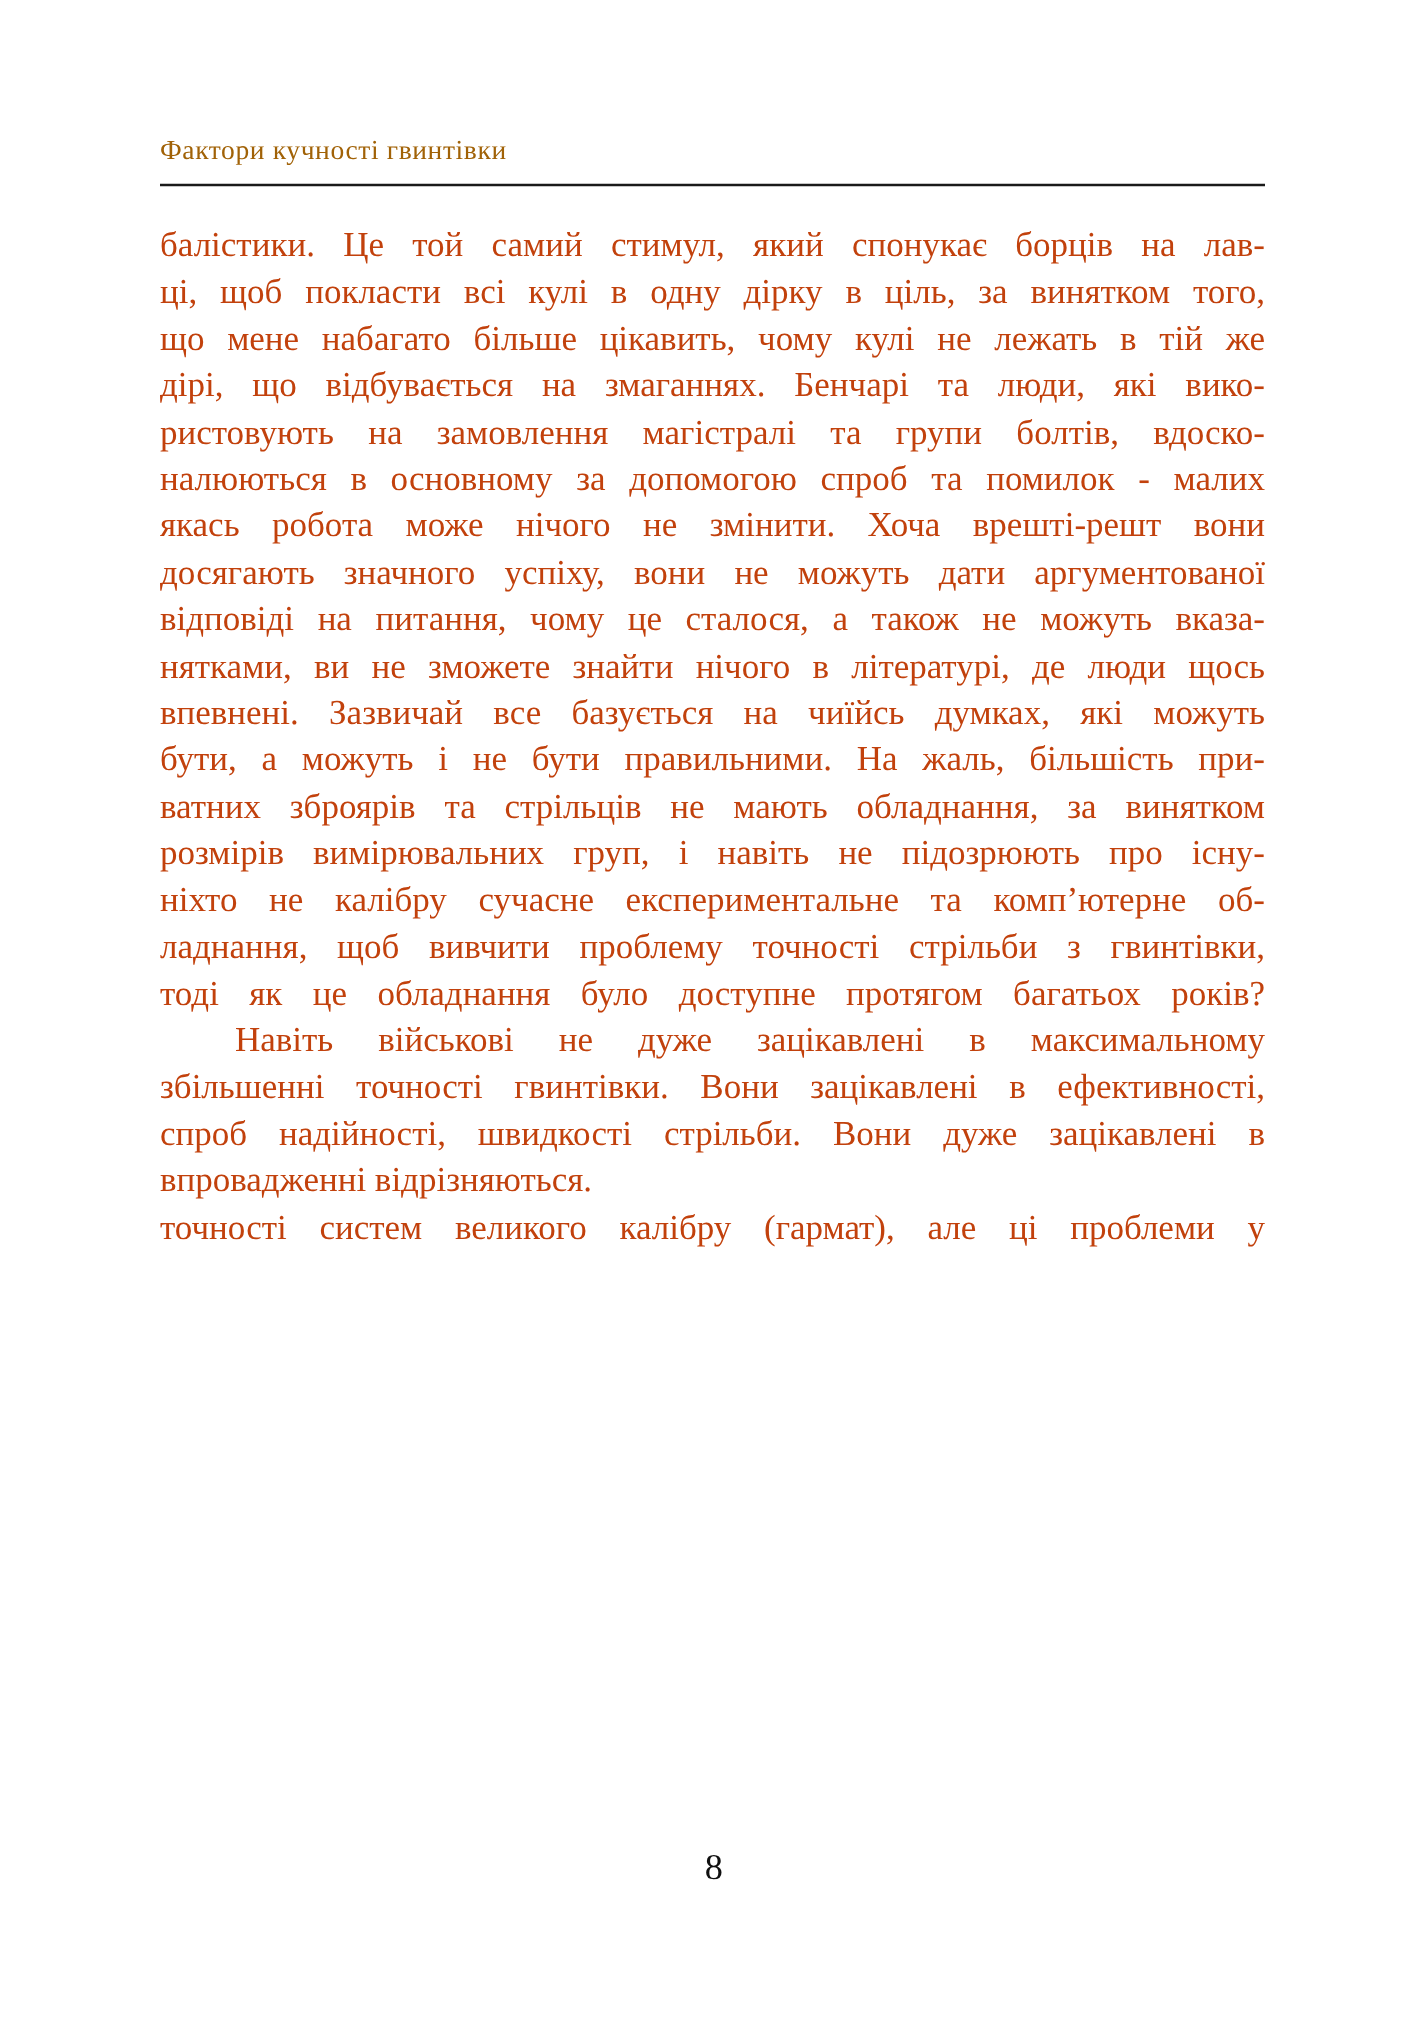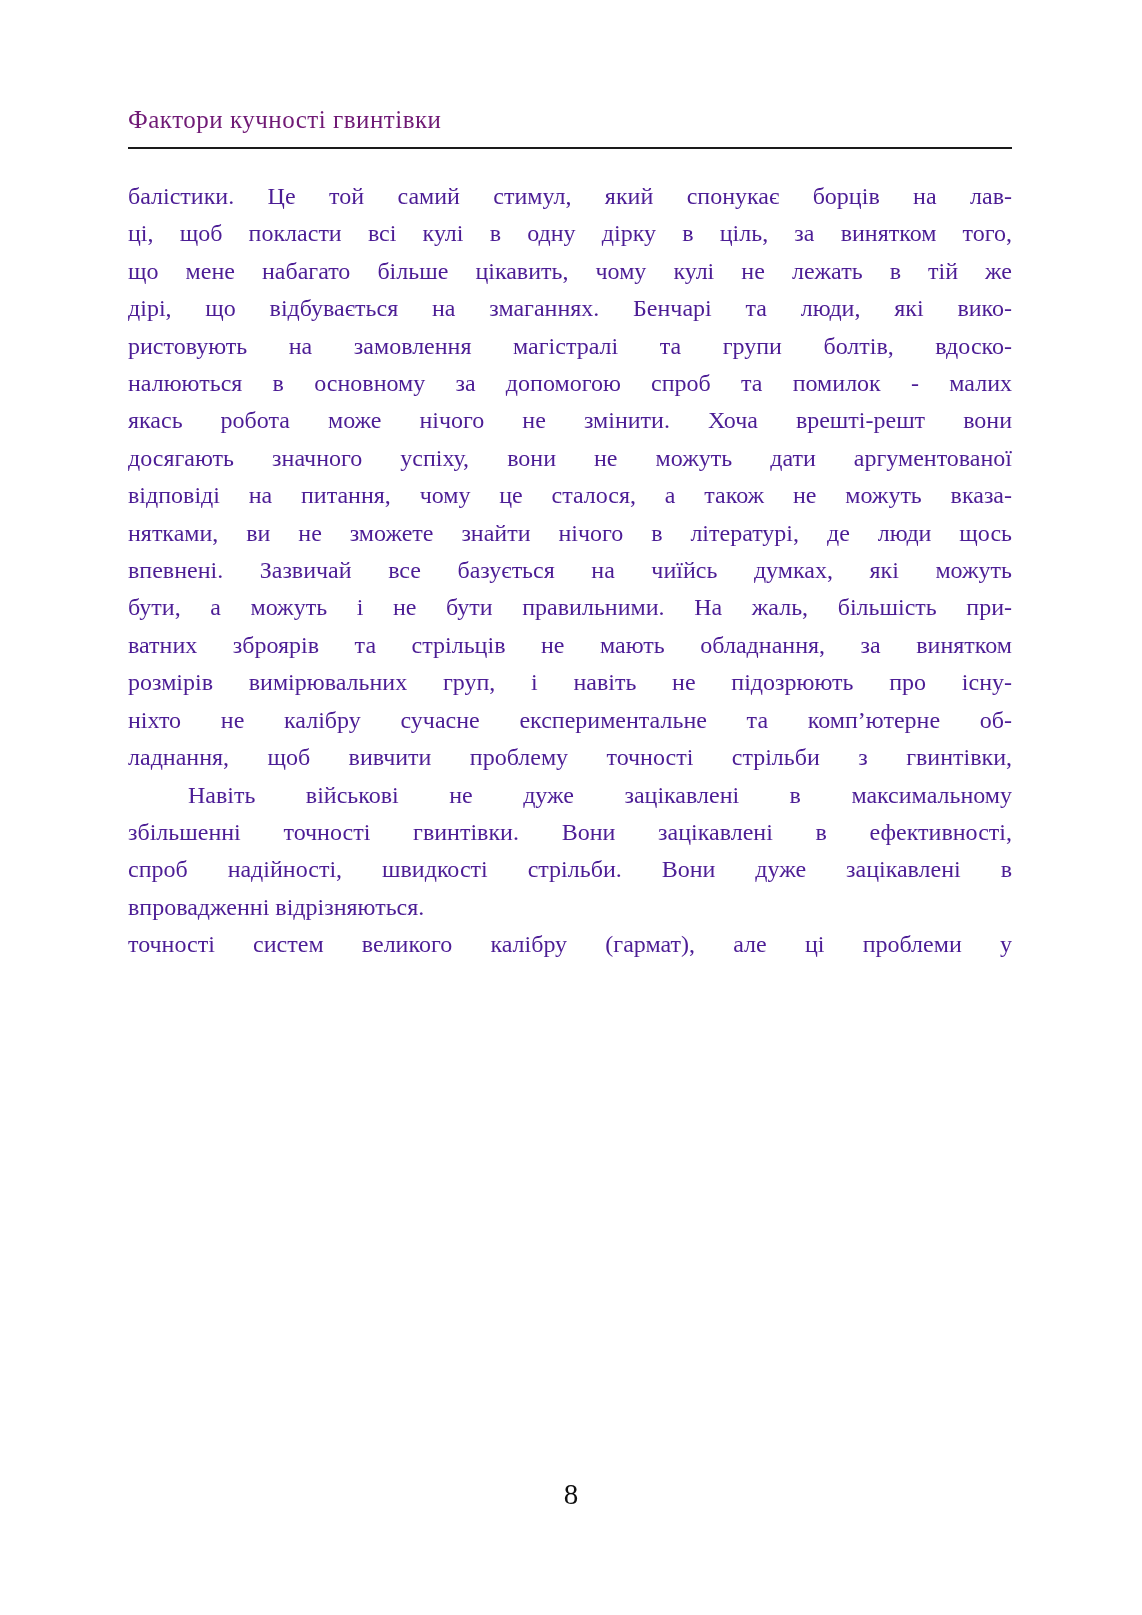--- a/index.html
+++ b/index.html
@@ -14,41 +14,41 @@
     background: #ffffff;
     color: #111111;
     font-family: "Liberation Serif", "DejaVu Serif", serif;
     overflow: hidden;
   }
   .running-header {
     position: absolute;
     left: 128px;
     top: 103px;
     width: 884px;
-    font-size: 25px;
+    font-size: 22px;
     line-height: 34px;
     letter-spacing: 0.5px;
-    color: #701a75;
+    color: #a16207;
   }
   .header-rule {
     position: absolute;
     left: 128px;
     top: 147px;
     width: 884px;
     height: 2px;
     background: #1a1a1a;
   }
   .text-block {
     position: absolute;
     left: 128px;
     top: 178px;
     width: 884px;
-    font-size: 24px;
+    font-size: 28px;
     line-height: 37.4px;
-    color: #4c1d95;
+    color: #c2410c;
   }
   .paragraph {
     margin: 0;
   }
   .line {
     text-align: justify;
     text-align-last: justify;
     white-space: normal;
   }
   .line-last {
@@ -84,20 +84,21 @@
         <div class="line">якась робота може нічого не змінити. Хоча врешті-решт вони</div>
         <div class="line">досягають значного успіху, вони не можуть дати аргументованої</div>
         <div class="line">відповіді на питання, чому це сталося, а також не можуть вказа-</div>
         <div class="line">нятками, ви не зможете знайти нічого в літературі, де люди щось</div>
         <div class="line">впевнені. Зазвичай все базується на чиїйсь думках, які можуть</div>
         <div class="line">бути, а можуть і не бути правильними. На жаль, більшість при-</div>
         <div class="line">ватних зброярів та стрільців не мають обладнання, за винятком</div>
         <div class="line">розмірів вимірювальних груп, і навіть не підозрюють про існу-</div>
         <div class="line">ніхто не калібру сучасне експериментальне та комп’ютерне об-</div>
         <div class="line">ладнання, щоб вивчити проблему точності стрільби з гвинтівки,</div>
+        <div class="line">тоді як це обладнання було доступне протягом багатьох років?</div>
       </div>
       <div class="paragraph">
         <div class="line line-indent">Навіть військові не дуже зацікавлені в максимальному</div>
         <div class="line">збільшенні точності гвинтівки. Вони зацікавлені в ефективності,</div>
         <div class="line">спроб надійності, швидкості стрільби. Вони дуже зацікавлені в</div>
         <div class="line line-last">впровадженні відрізняються.</div>
         <div class="line">точності систем великого калібру (гармат), але ці проблеми у</div>
       </div>
     </div>
   <div class="page-number">8</div>

